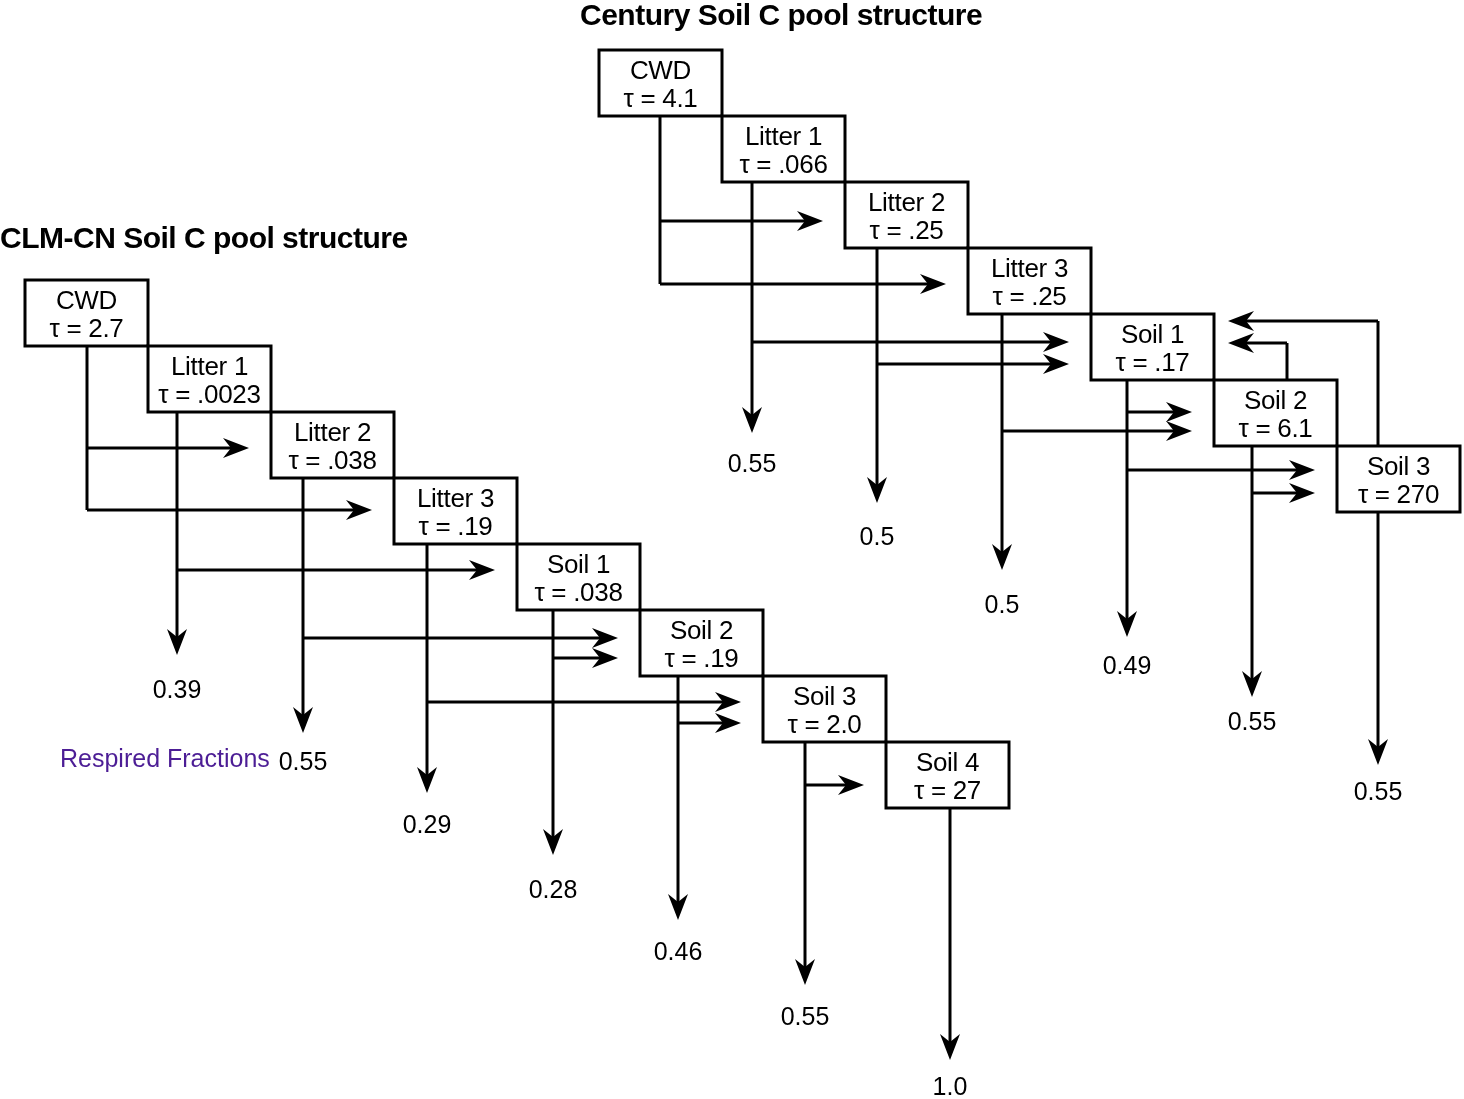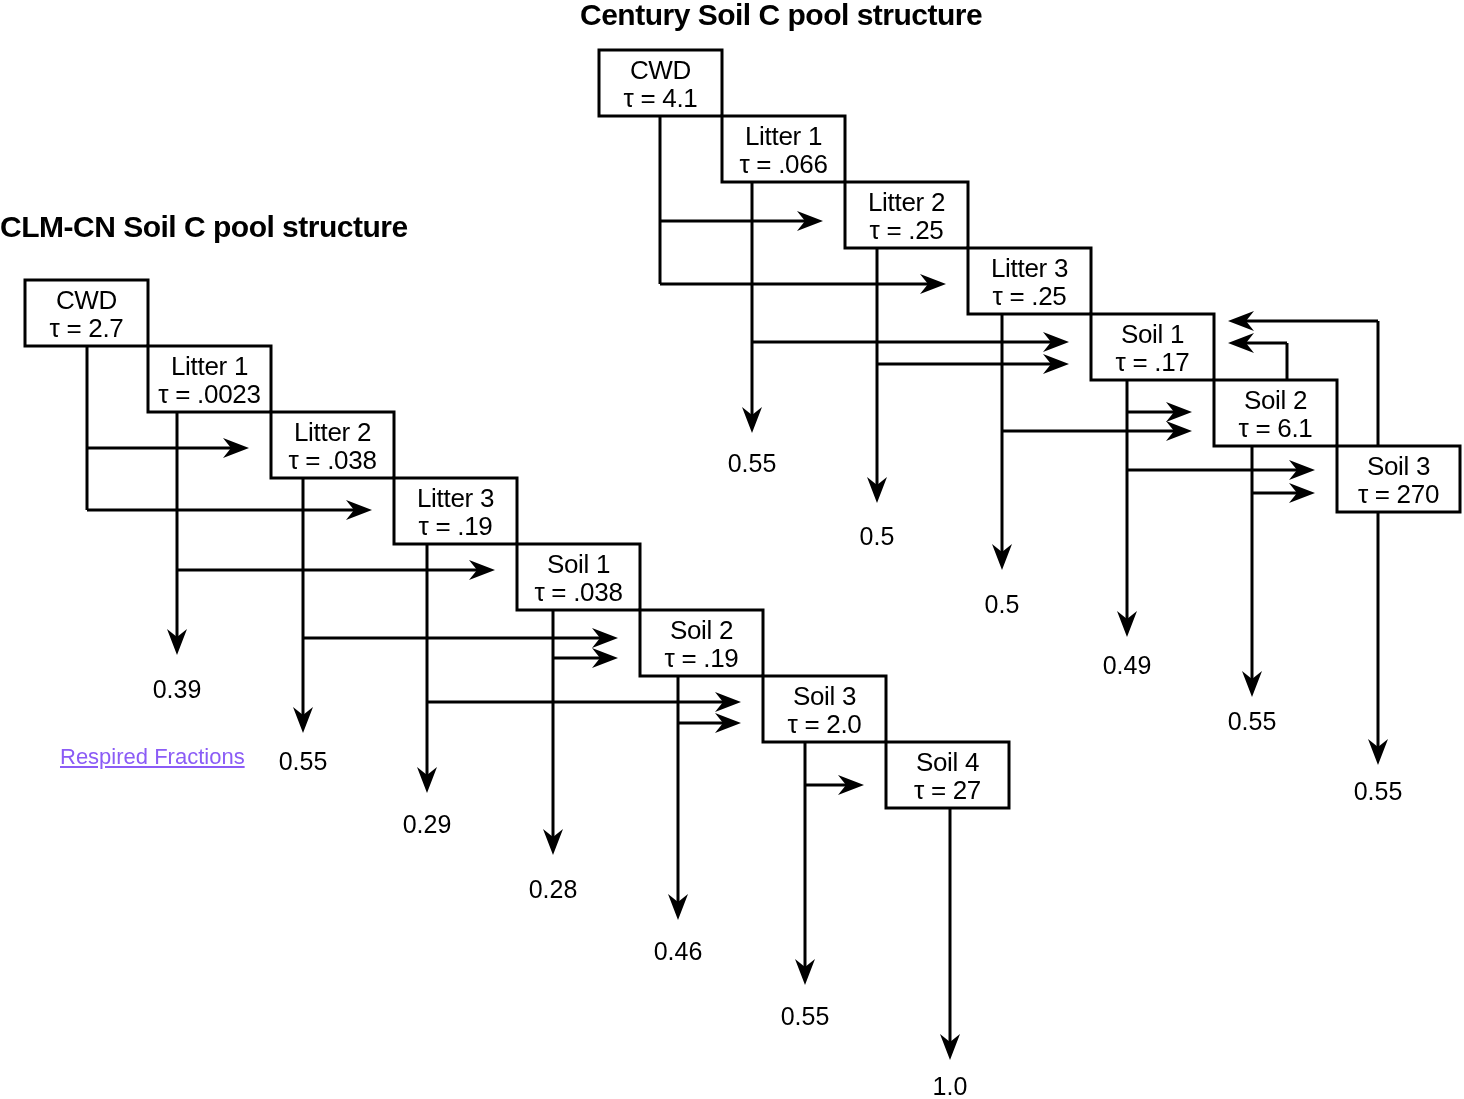--- a/index.html
+++ b/index.html
@@ -15,24 +15,23 @@
   .diagram-title {
     position: absolute;
     font-size: 30px;
     font-weight: 600;
     letter-spacing: -0.5px;
     color: #000;
     white-space: nowrap;
   }
   .respired-caption {
     position: absolute;
-    font-size: 22px;
-    color: #8b5cf6;
+    font-size: 25px;
+    color: #4c1d95;
     white-space: nowrap;
-    text-decoration: underline;
   }
   svg text {
     font-family: "Liberation Sans", "DejaVu Sans", sans-serif;
     fill: #000;
   }
   .pool-text { font-size: 26px; letter-spacing: -0.3px; }
   .fraction-text { font-size: 25px; }
 </style>
 </head>
 <body>
@@ -230,16 +229,16 @@
         <g>
           <rect x="886" y="742" width="123" height="66" fill="#ffffff" stroke="#000000" stroke-width="3"></rect>
           <text x="947.5" y="771" text-anchor="middle" class="pool-text">Soil 4</text>
           <text x="947.5" y="799" text-anchor="middle" class="pool-text">τ = 27</text>
         </g>
       </g>
     </svg>
 
   <div class="diagram-title" style="left:580px; top:-2px;">Century Soil C pool structure</div>
 
-  <div class="diagram-title" style="left:0px; top:210px;">CLM-CN Soil C pool structure</div>
+  <div class="diagram-title" style="left:0px; top:221px;">CLM-CN Soil C pool structure</div>
 
   <div class="respired-caption" style="left:60px; top:744px;">Respired Fractions</div>
 </div>
 
 </body></html>

